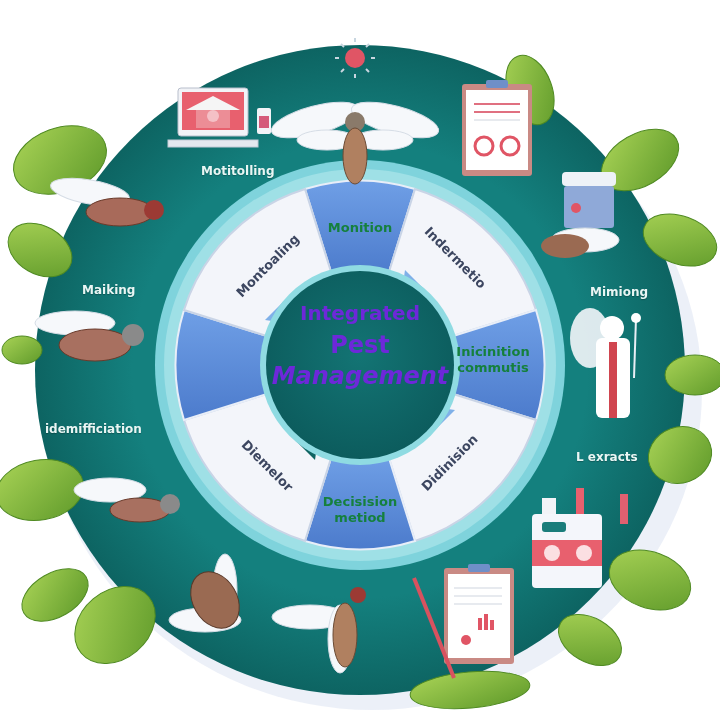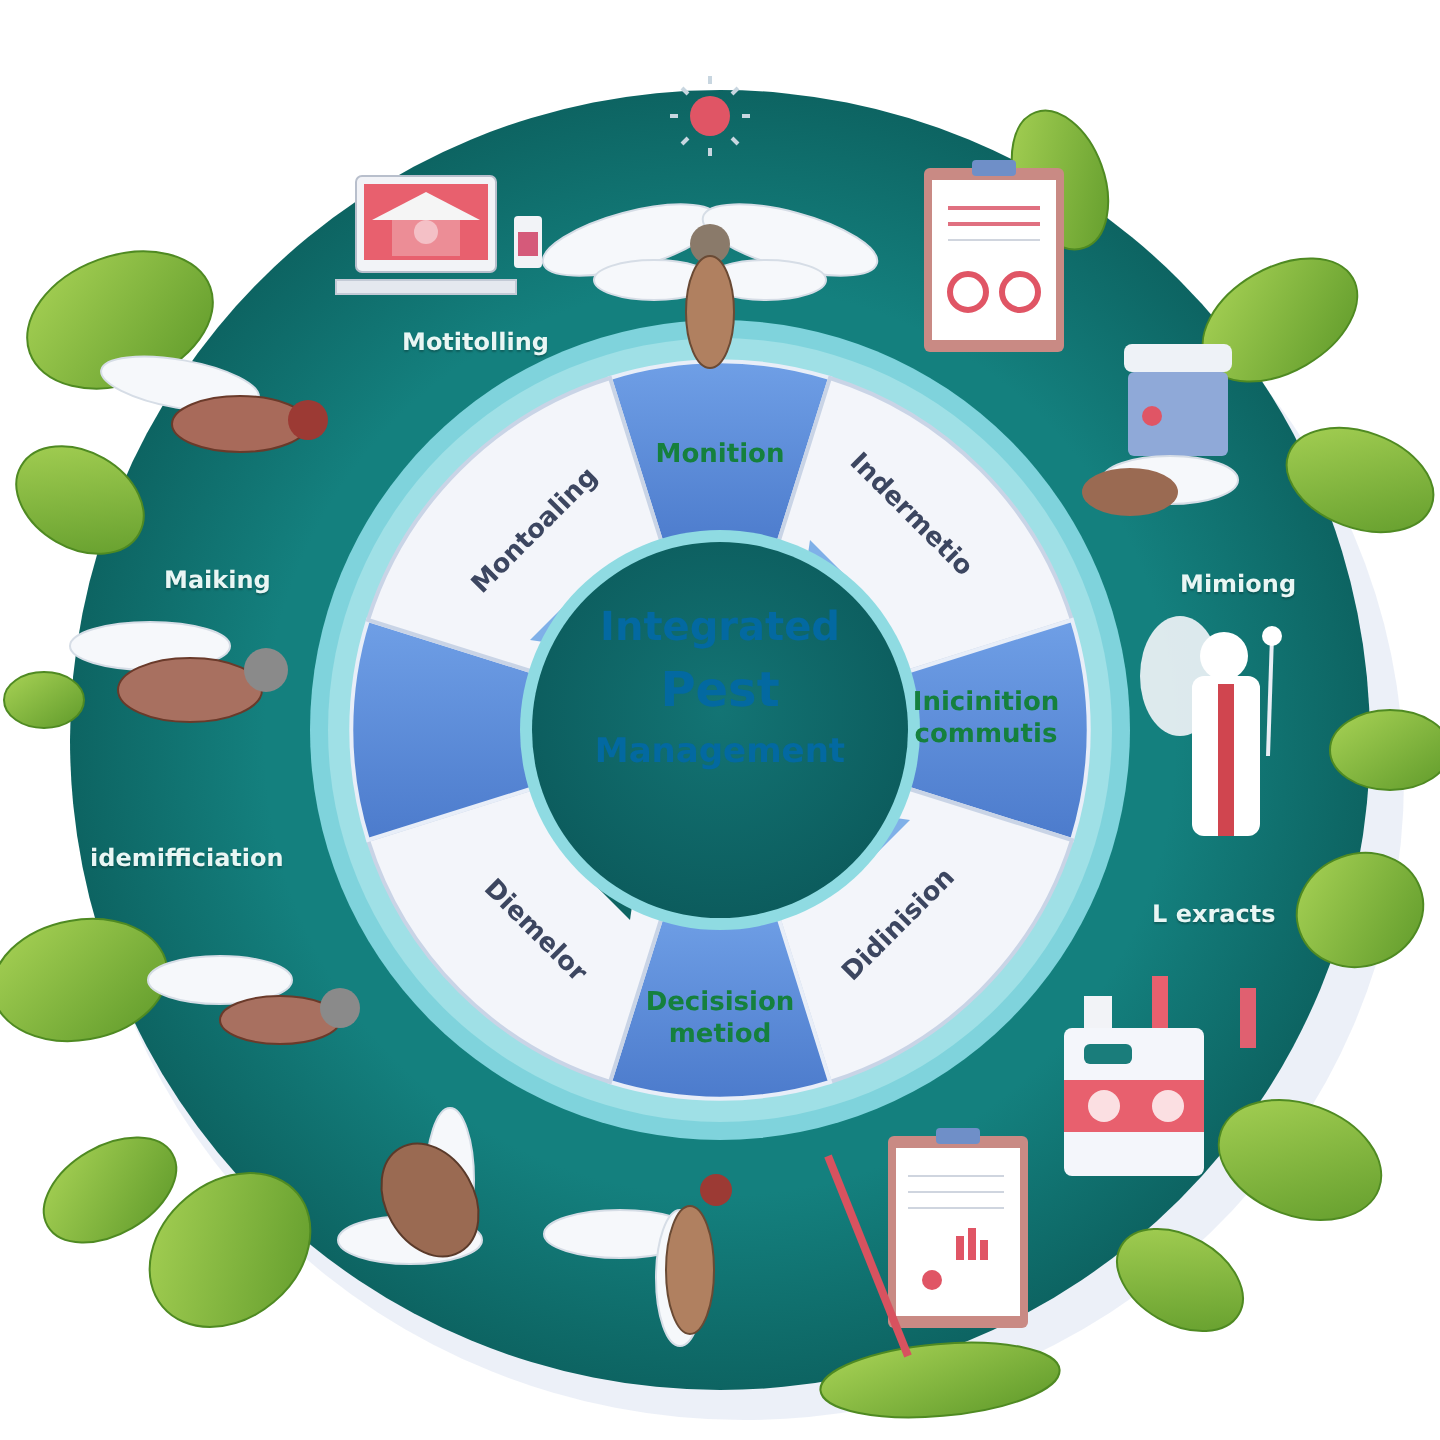--- a/index.html
+++ b/index.html
@@ -3,24 +3,24 @@
   <meta charset="utf-8">
   <style>
     html, body { margin:0; padding:0; }
     body { width:720px; height:720px; background:#ffffff; position:relative; overflow:hidden; font-family:"DejaVu Sans", sans-serif; }
     .stage { position:absolute; left:0; top:0; width:720px; height:720px; }
     svg.base { position:absolute; left:0; top:0; }
     .lbl { position:absolute; color:#e9f6f4; font-weight:bold; font-size:12px; white-space:nowrap; text-shadow:0 1px 1px rgba(0,0,0,0.25); }
     .seg-lbl { position:absolute; text-align:center; font-weight:bold; font-size:13px; line-height:16px; }
     .seg-blue { color:#15803d; }
     .seg-white { color:#3c4660; }
-    .center-title { position:absolute; left:260px; top:300px; width:200px; text-align:center; color:#0369a1; font-weight:bold; }
+    .center-title { position:absolute; left:260px; top:300px; width:200px; text-align:center; color:#6d28d9; font-weight:bold; }
     .center-title .t1 { font-size:20px; line-height:26px; }
     .center-title .t2 { font-size:24px; line-height:38px; }
-    .center-title .t3 { font-size:17px; line-height:24px; }
+    .center-title .t3 { font-size:24px; line-height:24px;font-style:italic; }
   </style>
 </head>
 <body>
 
 <div class="stage">
 
   <svg class="base" width="720" height="720" viewBox="0 0 720 720">
     <defs>
       <radialGradient id="teal" cx="50%" cy="50%" r="50%">
         <stop offset="70%" stop-color="#14807e"></stop>

